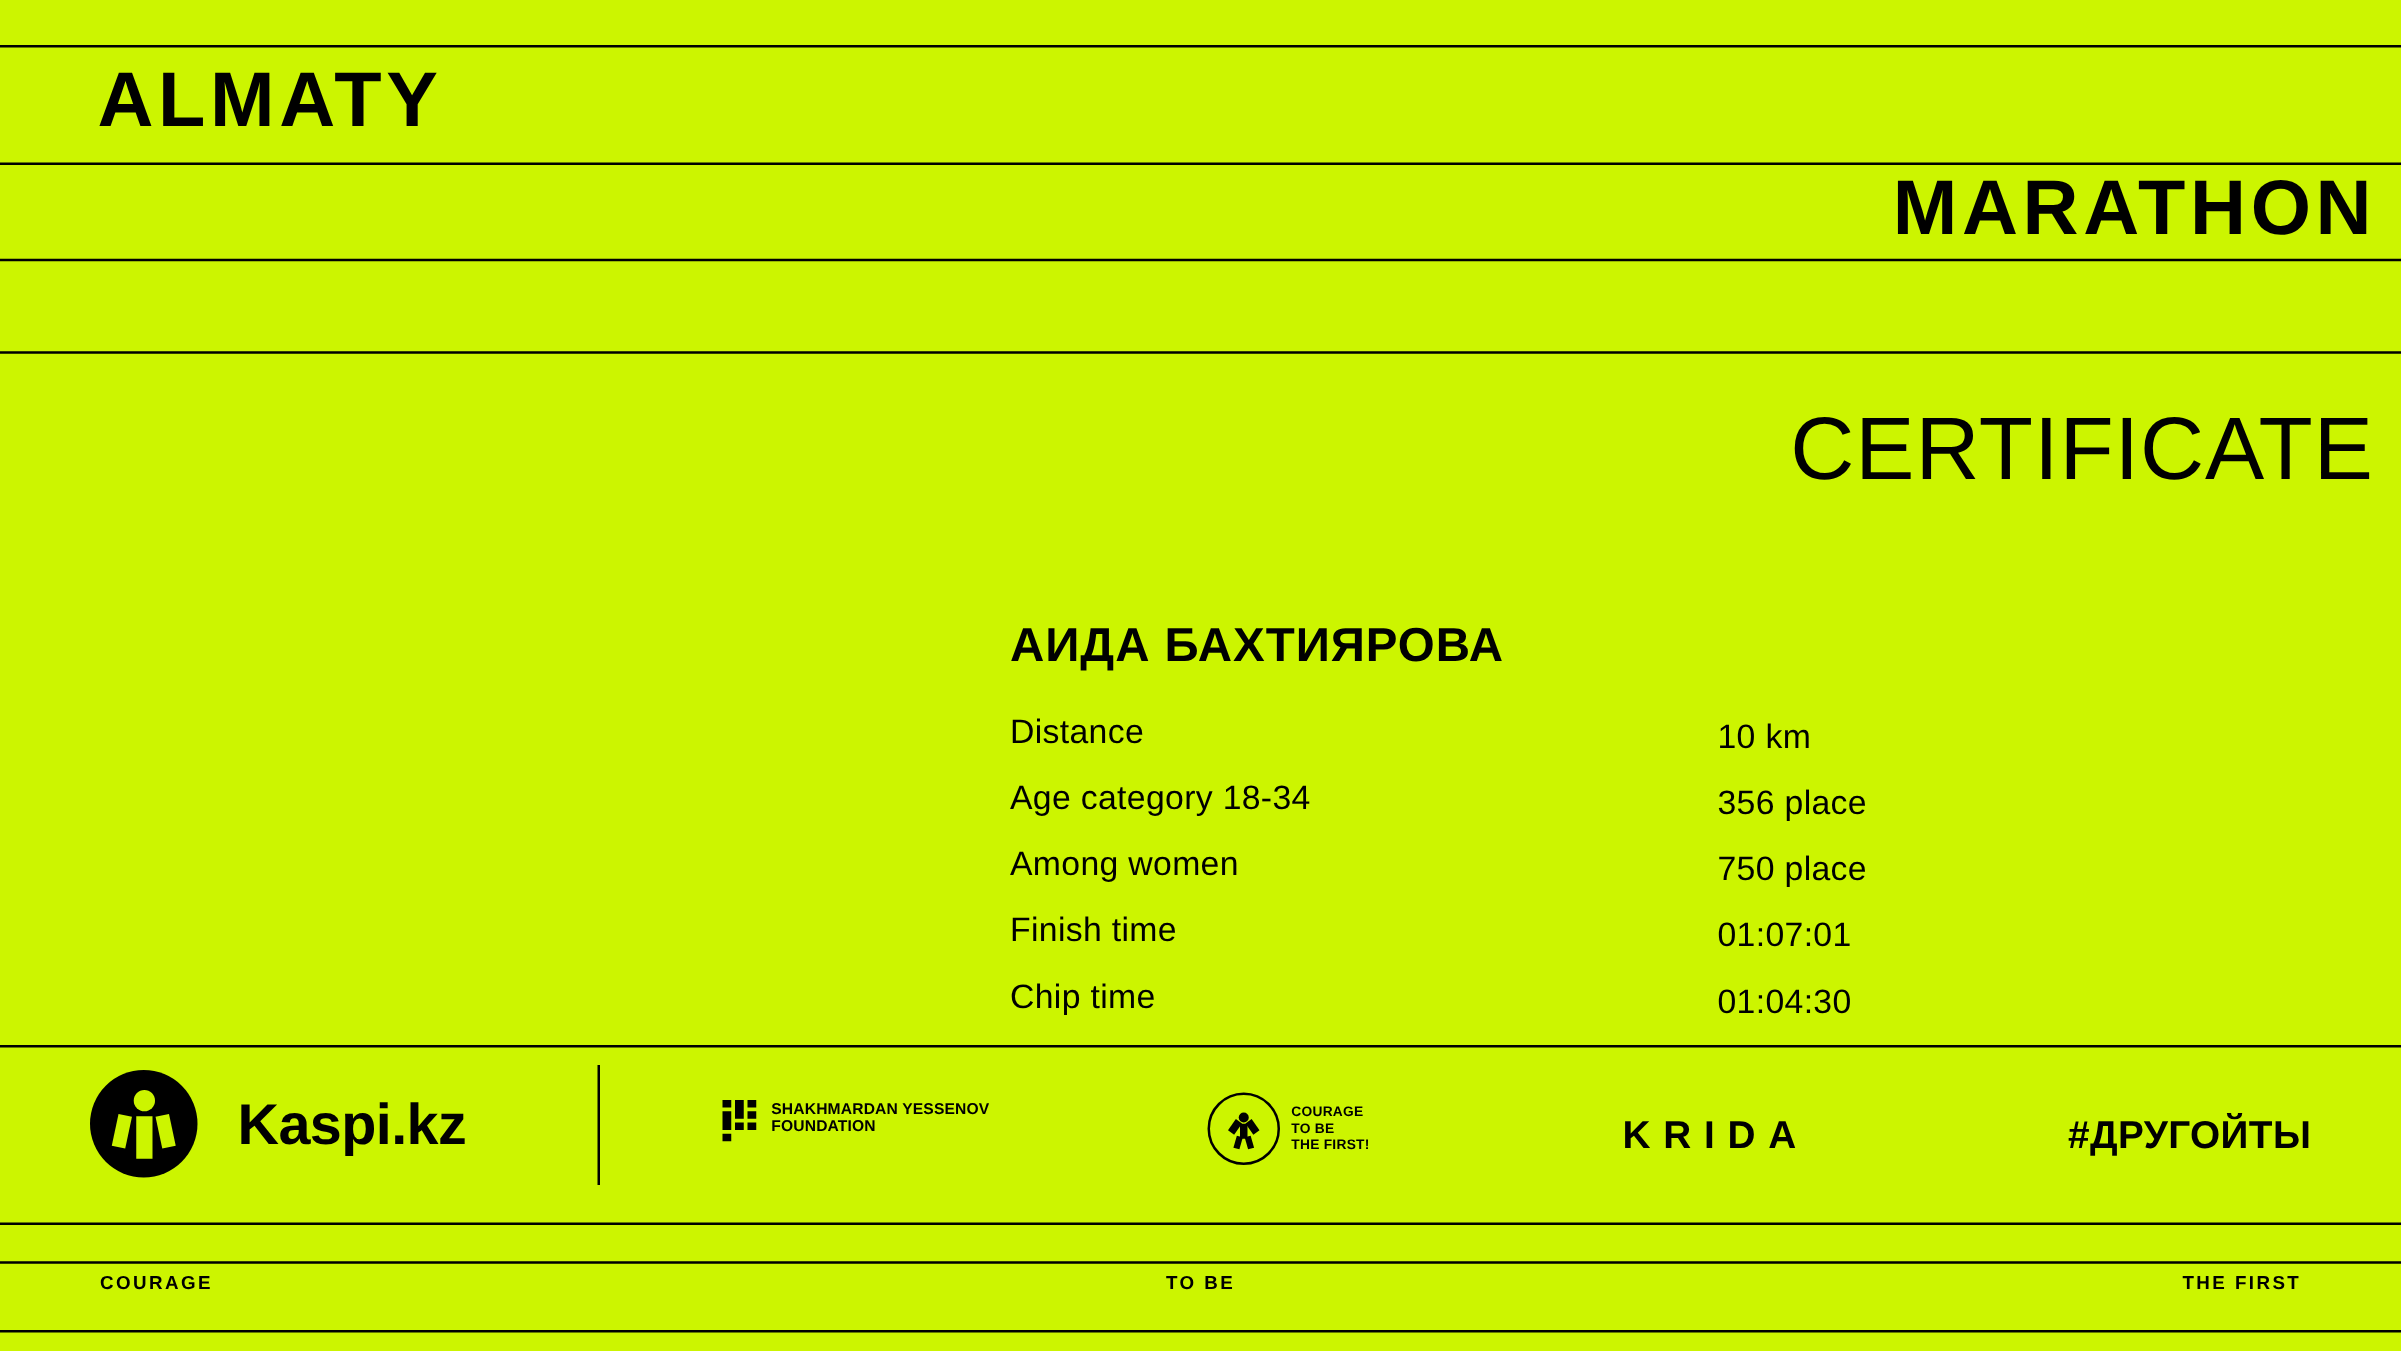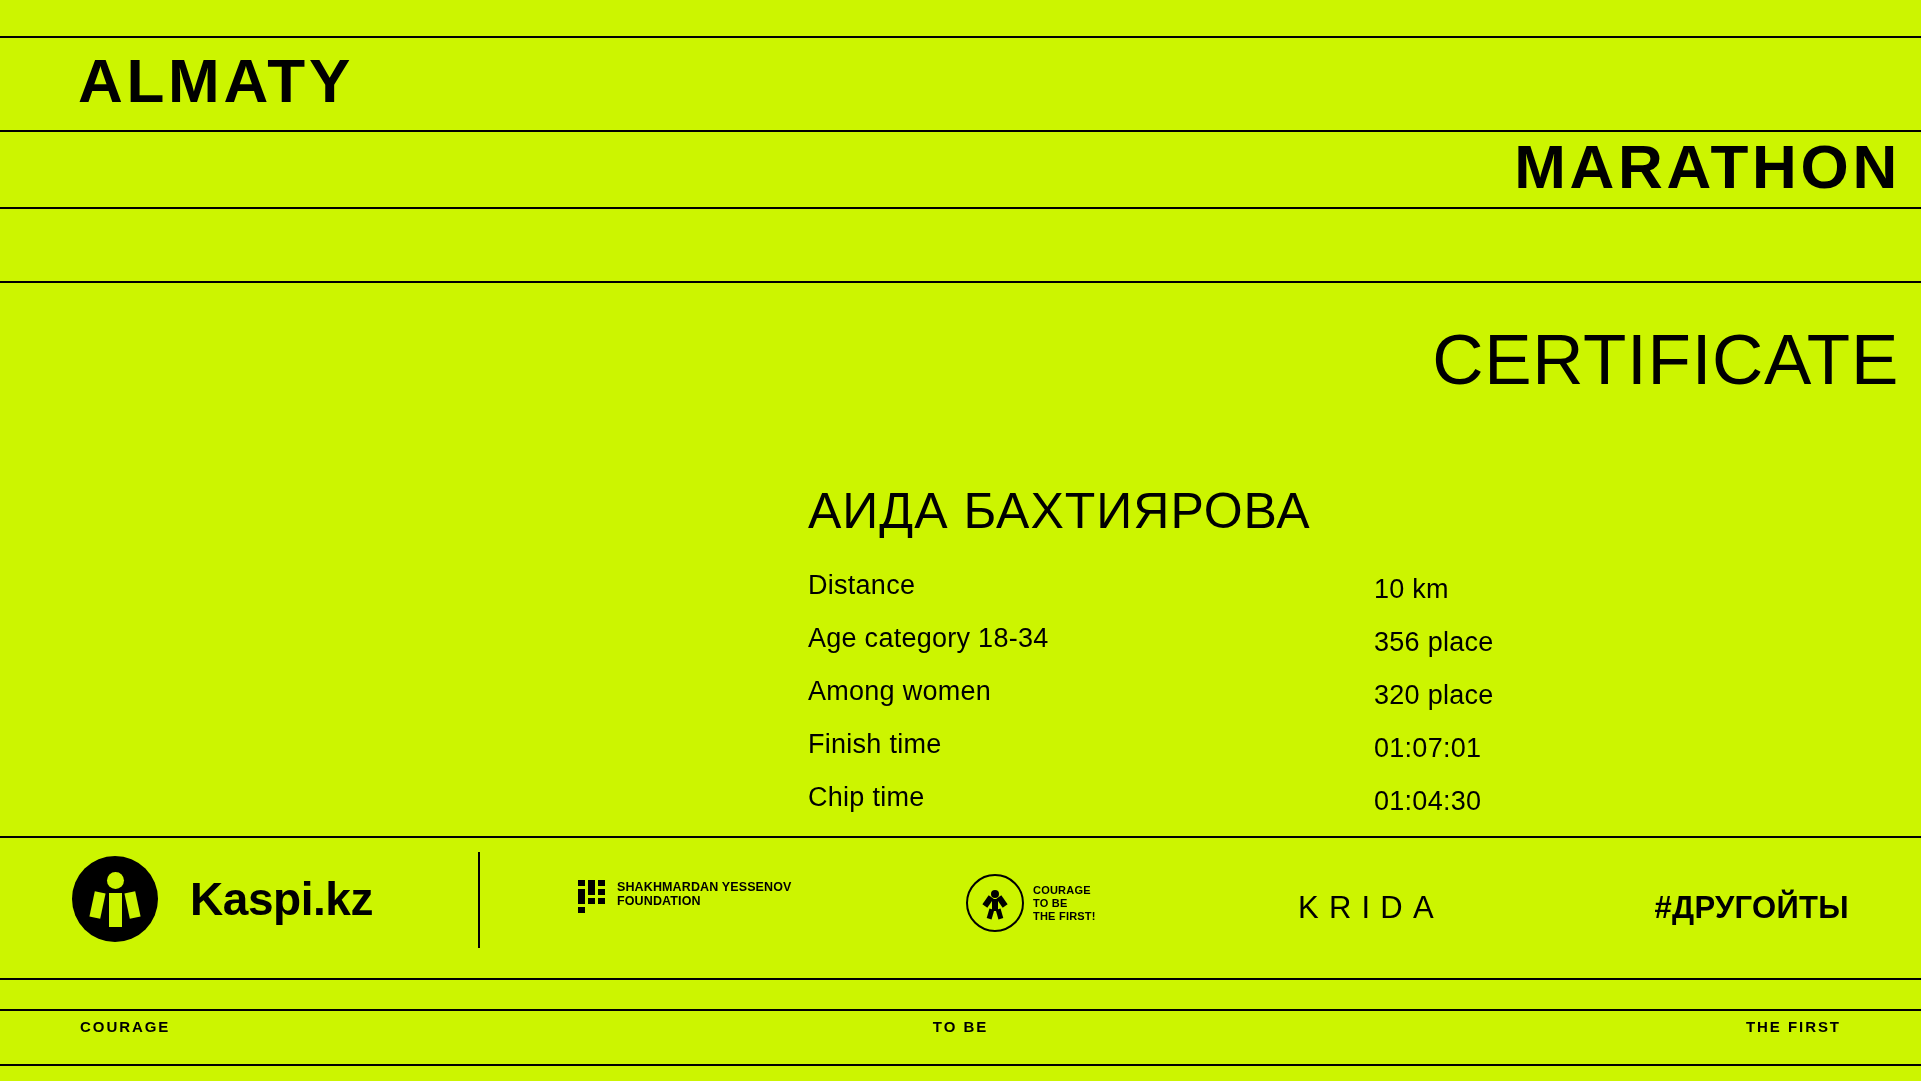--- a/index.html
+++ b/index.html
@@ -78,24 +78,24 @@
     font-size: 71px;
     font-weight: 400;
     letter-spacing: 0.01em;
     line-height: 100px;
     white-space: nowrap;
   }
 
   
   .athlete-name {
     position: absolute;
-    top: 482px;
+    top: 496px;
     left: 808px;
-    font-size: 50px;
-    font-weight: 400;
+    font-size: 38px;
+    font-weight: 700;
     letter-spacing: 0.02em;
     white-space: nowrap;
   }
 
   .results {
     position: absolute;
     top: 570px;
     left: 808px;
     width: 860px;
   }
@@ -277,21 +277,21 @@
     font-weight: 700;
     line-height: 13px;
     letter-spacing: 0.02em;
   }
 
   .krida {
     position: absolute;
     left: 1298px;
     top: 52px;
     font-size: 31px;
-    font-weight: 400;
+    font-weight: 700;
     letter-spacing: 0.33em;
   }
 
   .drugoity {
     position: absolute;
     right: 72px;
     top: 52px;
     font-size: 31px;
     font-weight: 700;
     letter-spacing: 0.01em;
@@ -341,21 +341,21 @@
     <div class="result-row">
       <div class="result-label">Distance</div>
       <div class="result-value">10 km</div>
     </div>
     <div class="result-row">
       <div class="result-label">Age category 18-34</div>
       <div class="result-value">356 place</div>
     </div>
     <div class="result-row">
       <div class="result-label">Among women</div>
-      <div class="result-value">320 place</div>
+      <div class="result-value">750 place</div>
     </div>
     <div class="result-row">
       <div class="result-label">Finish time</div>
       <div class="result-value">01:07:01</div>
     </div>
     <div class="result-row">
       <div class="result-label">Chip time</div>
       <div class="result-value">01:04:30</div>
     </div>
   </div>

